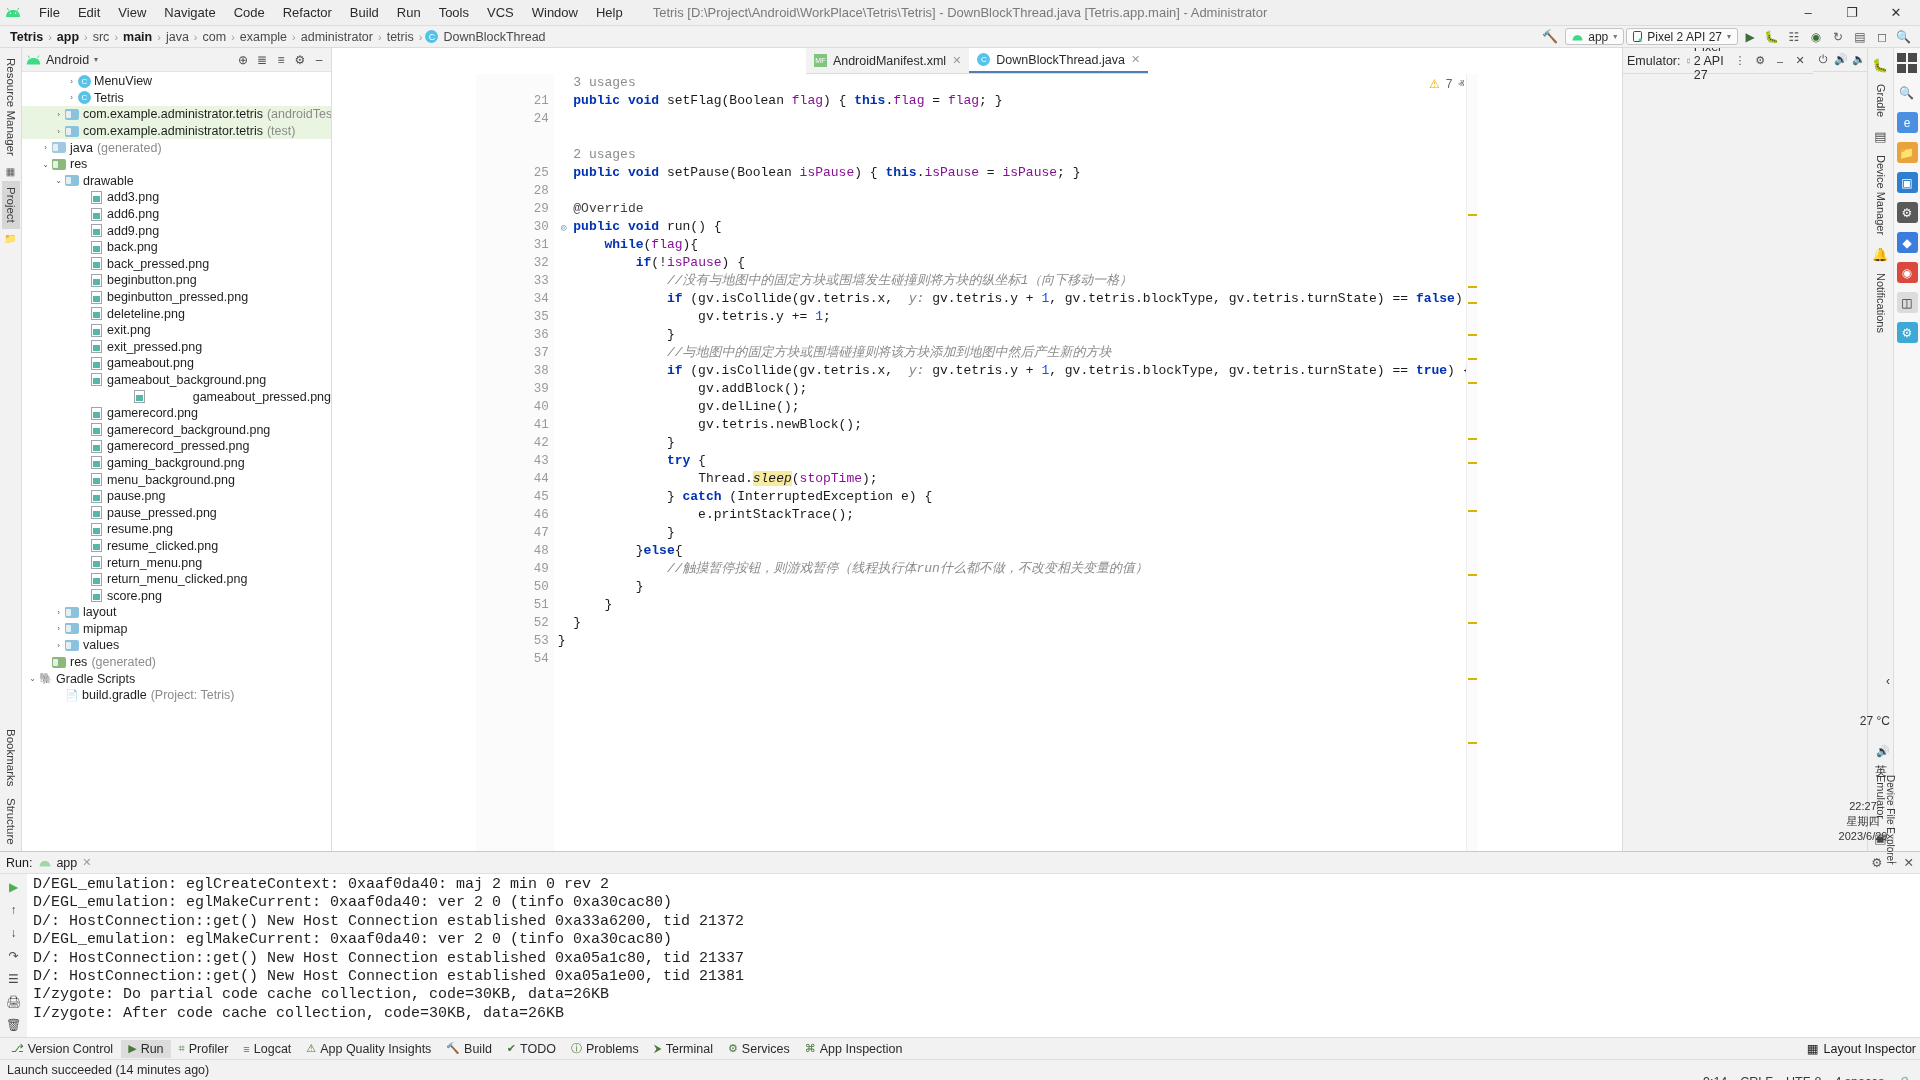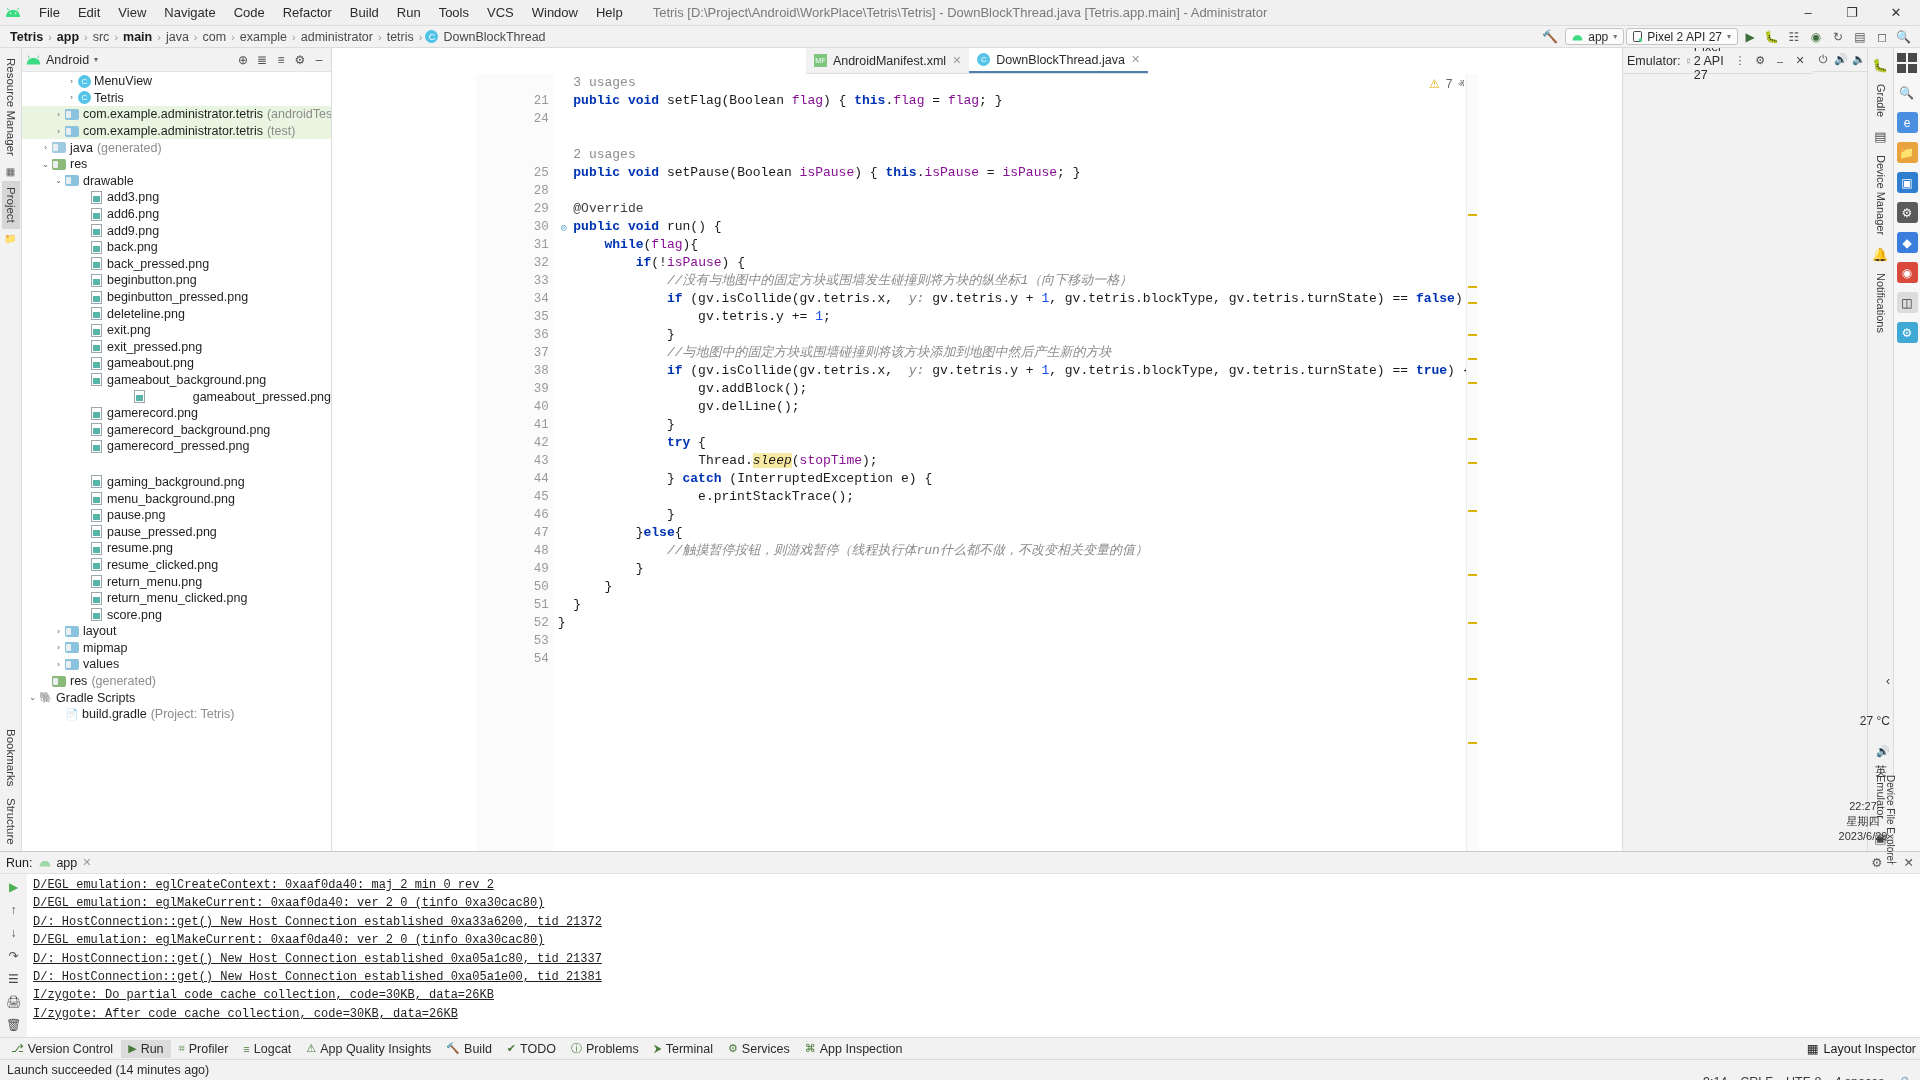--- a/index.html
+++ b/index.html
@@ -198,21 +198,21 @@
   
   .runpanel{ height:186px; background:#fff; border-top:1px solid #c9c9c9; display:flex; flex-direction:column; flex:0 0 186px;}
   .runhdr{ height:22px; background:#f2f2f2; display:flex; align-items:center; gap:7px; padding:0 6px; font-size:12.5px; border-bottom:1px solid #e0e0e0;}
   .runhdr .rtab{display:flex;align-items:center;gap:5px;color:#1f1f1f;}
   .runhdr .rx{color:#9a9a9a;font-size:11px;}
   .runhdr .rright{margin-left:auto;display:flex;gap:7px;color:#5a5a5a;}
   .runbody{flex:1;display:flex;min-height:0;}
   .runtools{width:27px;background:#f2f2f2;display:flex;flex-direction:column;align-items:center;gap:5px;padding-top:4px;flex:0 0 27px;}
   .rt{width:20px;height:18px;display:flex;align-items:center;justify-content:center;font-size:12px;color:#4a4a4a;}
   .rt.green{color:#4caf50;}
-  .console{flex:1;padding:2px 0 0 6px;font-family:"Liberation Mono", monospace;font-size:12px;line-height:18.4px;color:#1f1f1f;overflow:hidden;text-decoration:underline;}
+  .console{flex:1;padding:2px 0 0 6px;font-family:"Liberation Mono", monospace;font-size:15px;line-height:18.4px;color:#1f1f1f;overflow:hidden;}
   .cl{white-space:pre;}
 
   
   .toolwin{height:22px;background:#f2f2f2;border-top:1px solid #dcdcdc;display:flex;align-items:center;gap:1px;padding:0 4px;flex:0 0 22px;font-size:12.5px;}
   .tw{display:flex;align-items:center;gap:4px;padding:2px 7px;color:#2b2b2b;}
   .tw.sel{background:#dcdcdc;}
   .tw .g{color:#4a7a3a;font-size:11px;}
   .toolwin .right{margin-left:auto;display:flex;align-items:center;gap:5px;}
 
   
@@ -453,21 +453,21 @@
           <div class="trow" style="padding-left: 56px;">
             <span class="arr"></span>
             <span class="ic-png"></span>
             <span class="tlbl">gamerecord_background.png</span>
           </div>
           <div class="trow" style="padding-left: 56px;">
             <span class="arr"></span>
             <span class="ic-png"></span>
             <span class="tlbl">gamerecord_pressed.png</span>
           </div>
-          <div class="trow" style="padding-left: 56px; margin-top: 19px;">
+          <div class="trow" style="padding-left: 56px;">
             <span class="arr"></span>
             <span class="ic-png"></span>
             <span class="tlbl">gaming_background.png</span>
           </div>
           <div class="trow" style="padding-left: 56px;">
             <span class="arr"></span>
             <span class="ic-png"></span>
             <span class="tlbl">menu_background.png</span>
           </div>
           <div class="trow" style="padding-left: 56px;">
@@ -608,20 +608,21 @@
             <div class="cline">      <span class="kw">while</span>(<span class="fld">flag</span>){</div>
             <div class="cline">          <span class="kw">if</span>(!<span class="fld">isPause</span>) {</div>
             <div class="cline"><span class="cmt">              //没有与地图中的固定方块或围墙发生碰撞则将方块的纵坐标1（向下移动一格）</span></div>
             <div class="cline">              <span class="kw">if</span> (gv.isCollide(gv.tetris.x,  <span class="param">y:</span> gv.tetris.y + <span class="num">1</span>, gv.tetris.blockType, gv.tetris.turnState) == <span class="kw">false</span>) {</div>
             <div class="cline">                  gv.tetris.y += <span class="num">1</span>;</div>
             <div class="cline">              }</div>
             <div class="cline"><span class="cmt">              //与地图中的固定方块或围墙碰撞则将该方块添加到地图中然后产生新的方块</span></div>
             <div class="cline">              <span class="kw">if</span> (gv.isCollide(gv.tetris.x,  <span class="param">y:</span> gv.tetris.y + <span class="num">1</span>, gv.tetris.blockType, gv.tetris.turnState) == <span class="kw">true</span>) {</div>
             <div class="cline">                  gv.addBlock();</div>
             <div class="cline">                  gv.delLine();</div>
+            <div class="cline">                  gv.tetris.newBlock();</div>
             <div class="cline">              }</div>
             <div class="cline">              <span class="kw">try</span> {</div>
             <div class="cline">                  <span class="ty">Thread</span>.<span class="sleep">sleep</span>(<span class="fld">stopTime</span>);</div>
             <div class="cline">              } <span class="kw">catch</span> (<span class="ty">InterruptedException</span> e) {</div>
             <div class="cline">                  e.printStackTrace();</div>
             <div class="cline">              }</div>
             <div class="cline">          }<span class="kw">else</span>{</div>
             <div class="cline"><span class="cmt">              //触摸暂停按钮，则游戏暂停（线程执行体run什么都不做，不改变相关变量的值）</span></div>
             <div class="cline">          }</div>
             <div class="cline">      }</div>

